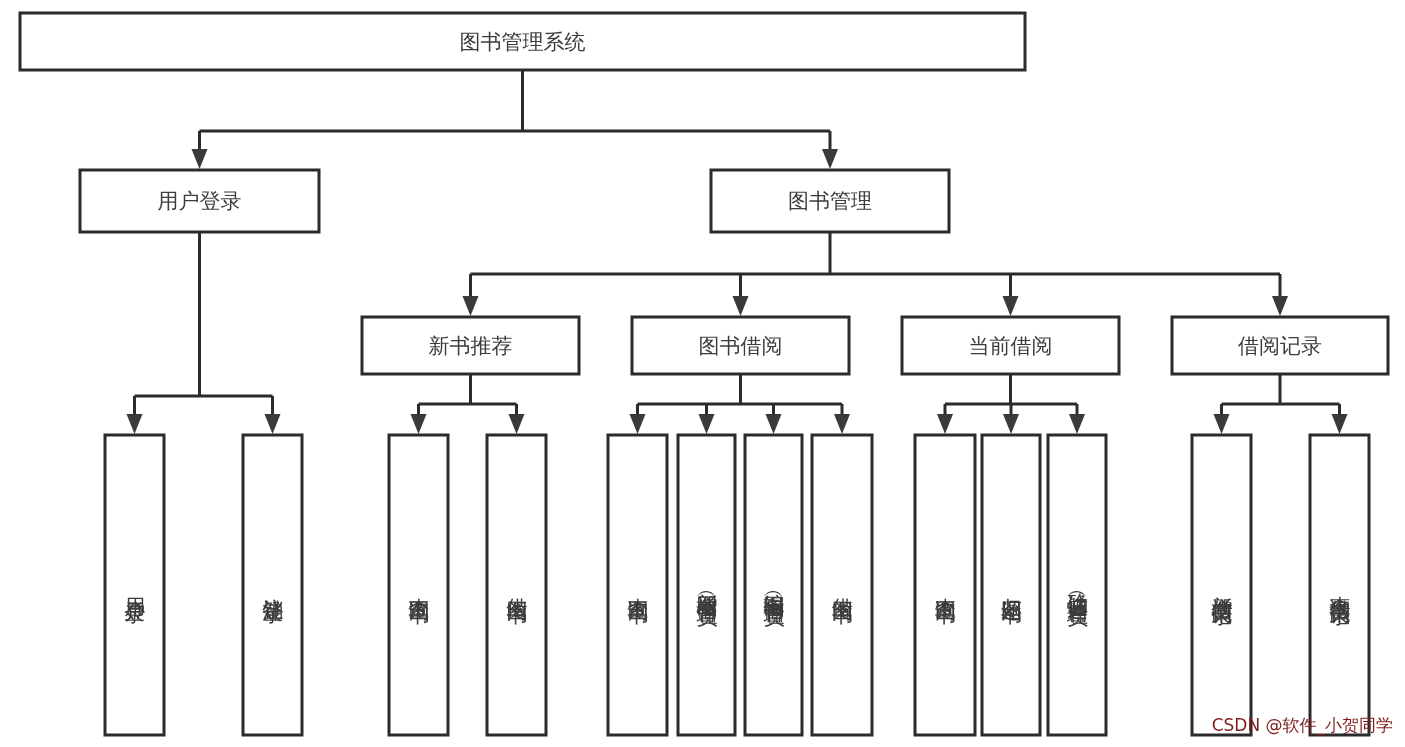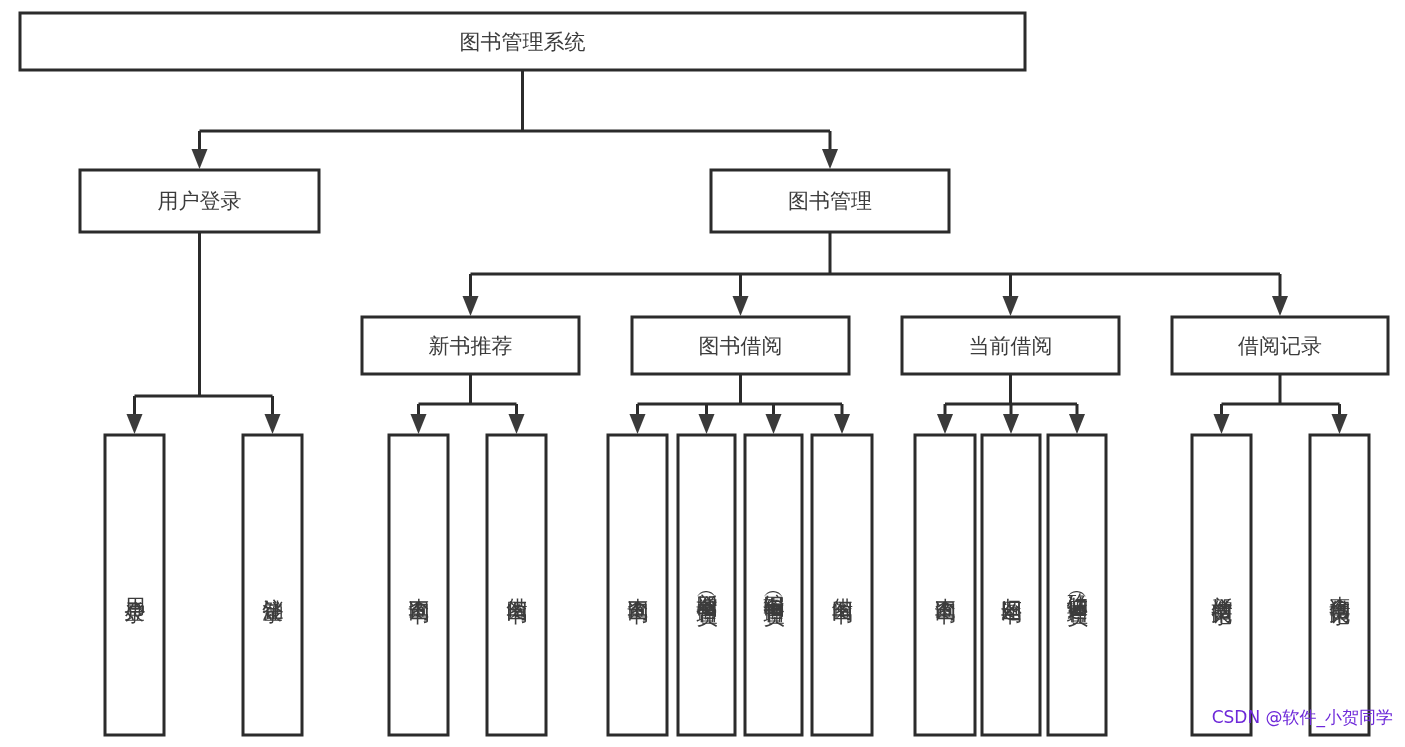--- a/index.html
+++ b/index.html
@@ -65,24 +65,24 @@
     font-size: 21px;
     color: #3c3c3c;
     line-height: 1.18;
     letter-spacing: 2px;
     white-space: nowrap;
     text-align: center;
   }
   .watermark {
     position: absolute;
     right: 12px;
-    bottom: 18px;
+    bottom: 10px;
     font-family: "DejaVu Sans", "Liberation Sans", sans-serif;
     font-size: 17px;
-    color: #6d28d9;
+    color: #7f1d1d;
     white-space: nowrap;
     user-select: none;
   }
 </style>
 </head>
 <body>
 
 <div id="diagram-root">
 
   <svg id="tree-svg" viewBox="0 0 1405 747" xmlns="http://www.w3.org/2000/svg">

